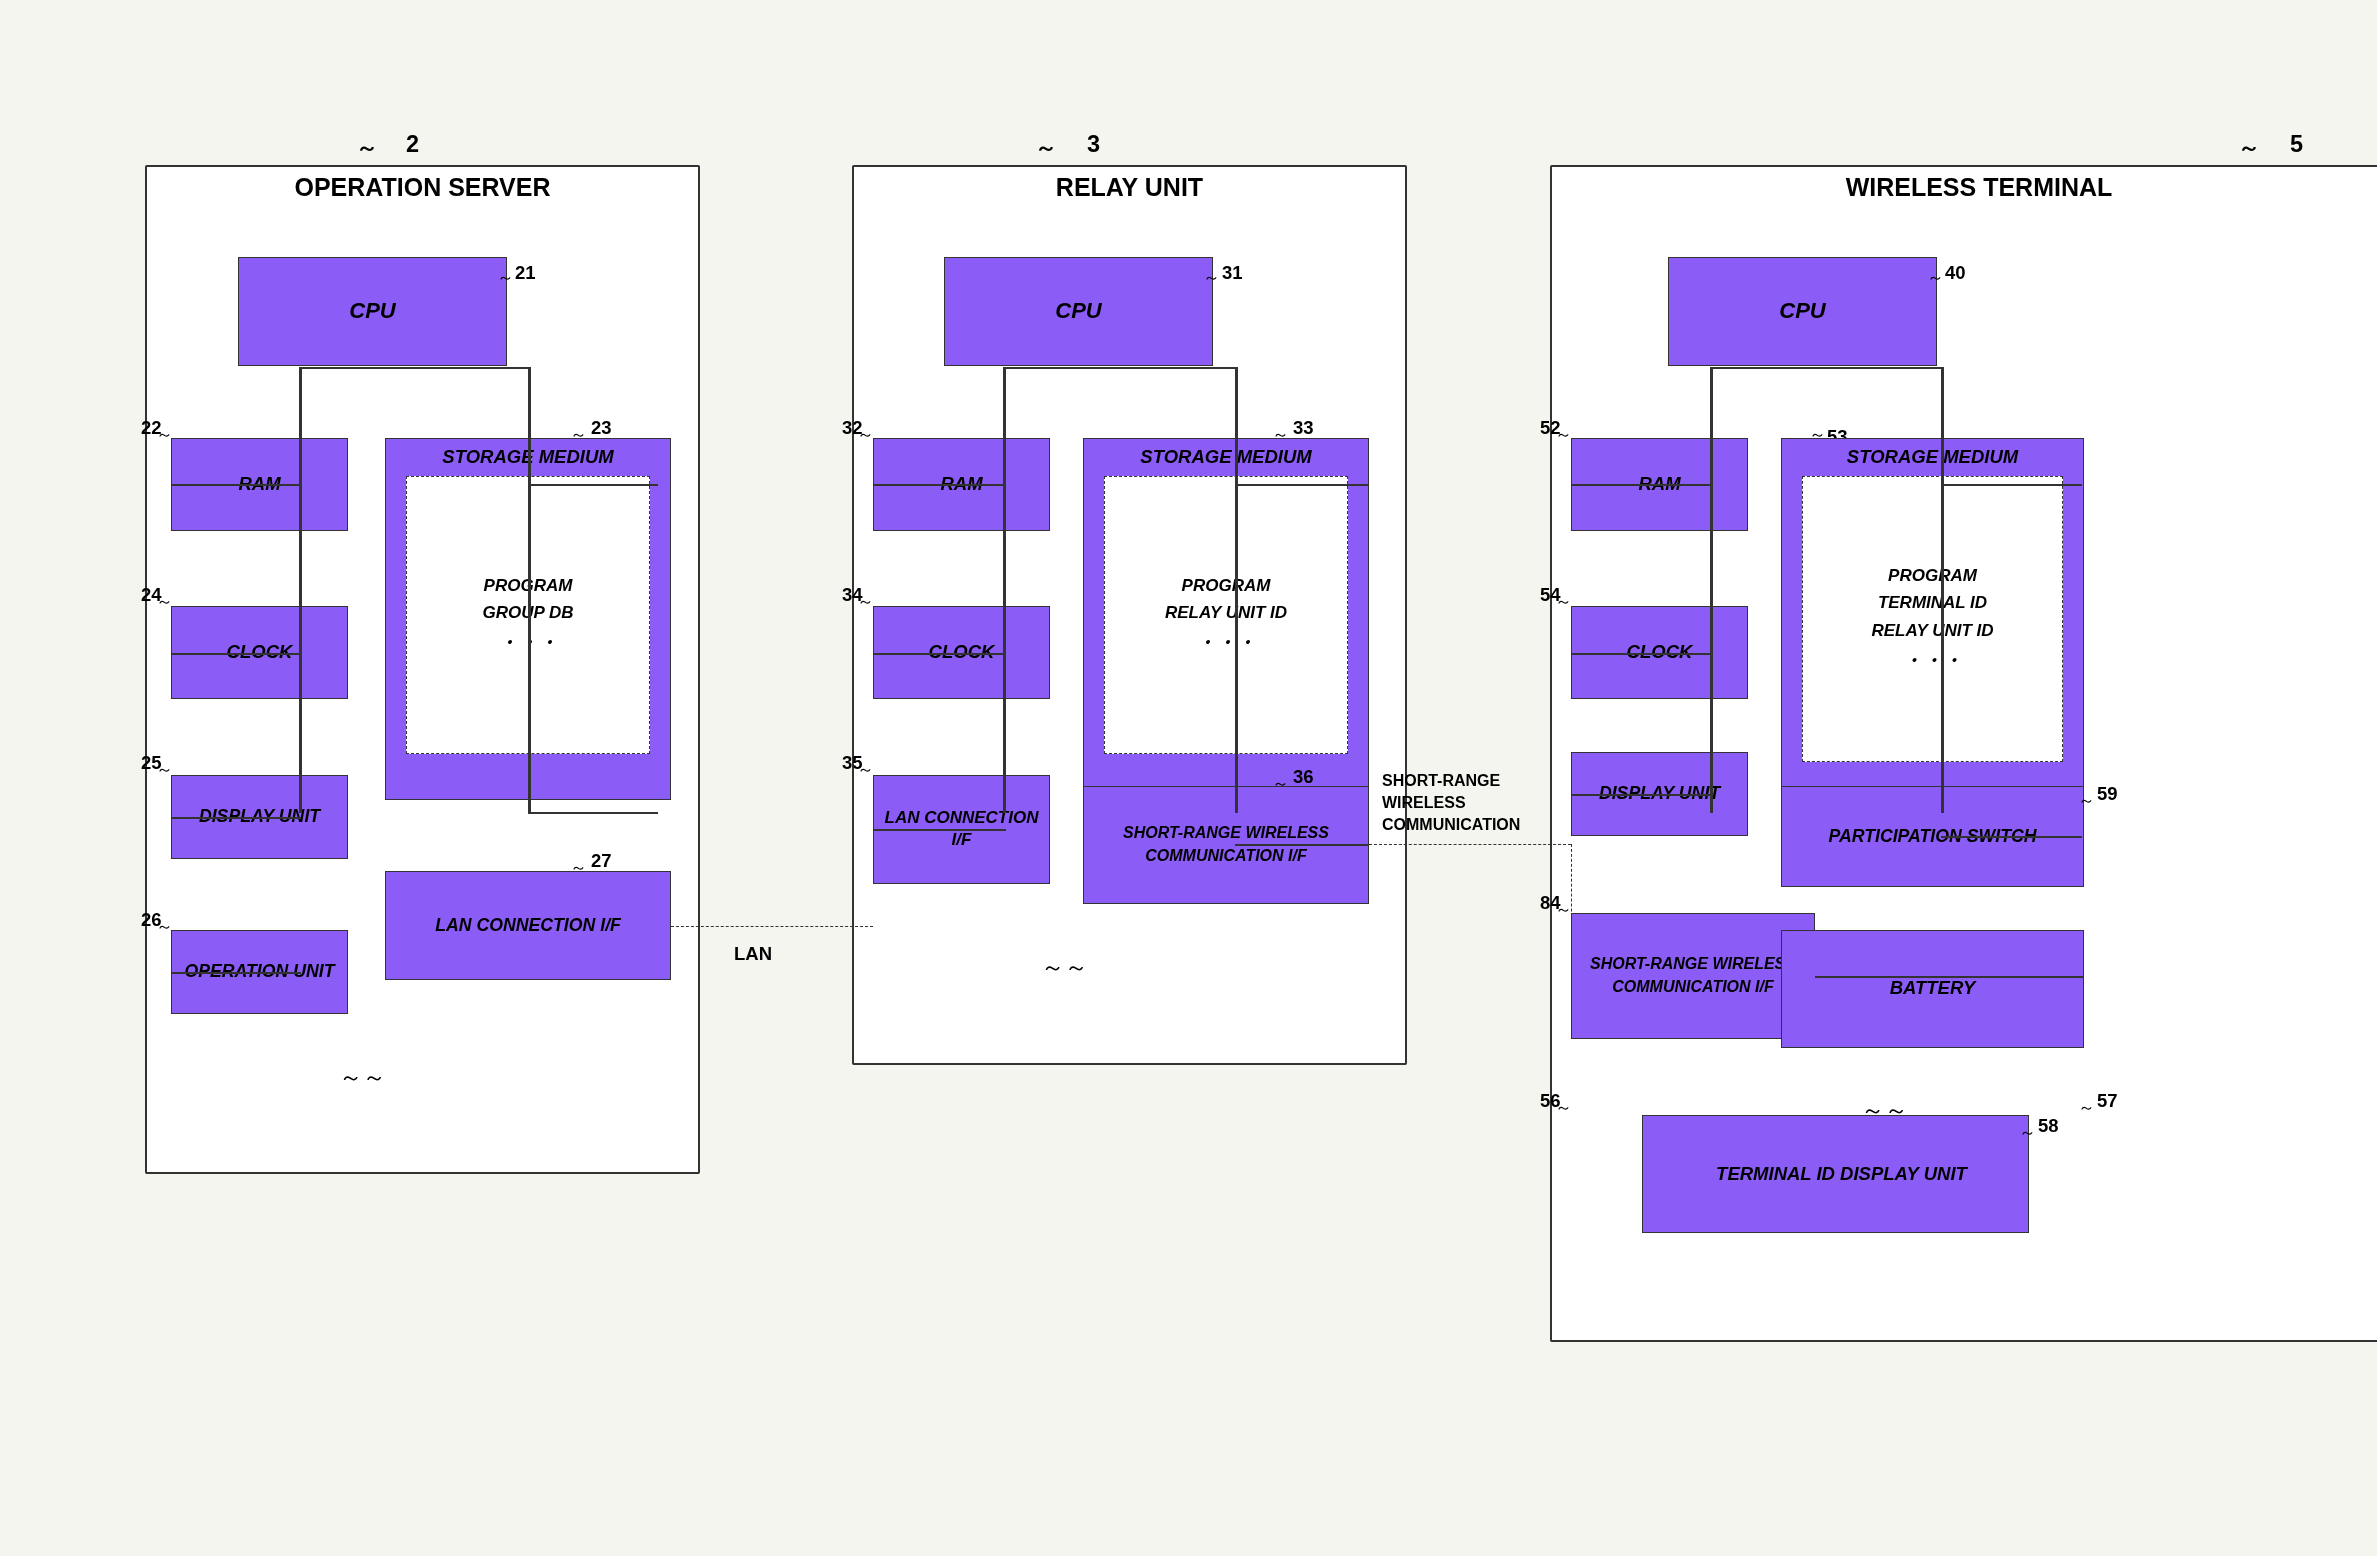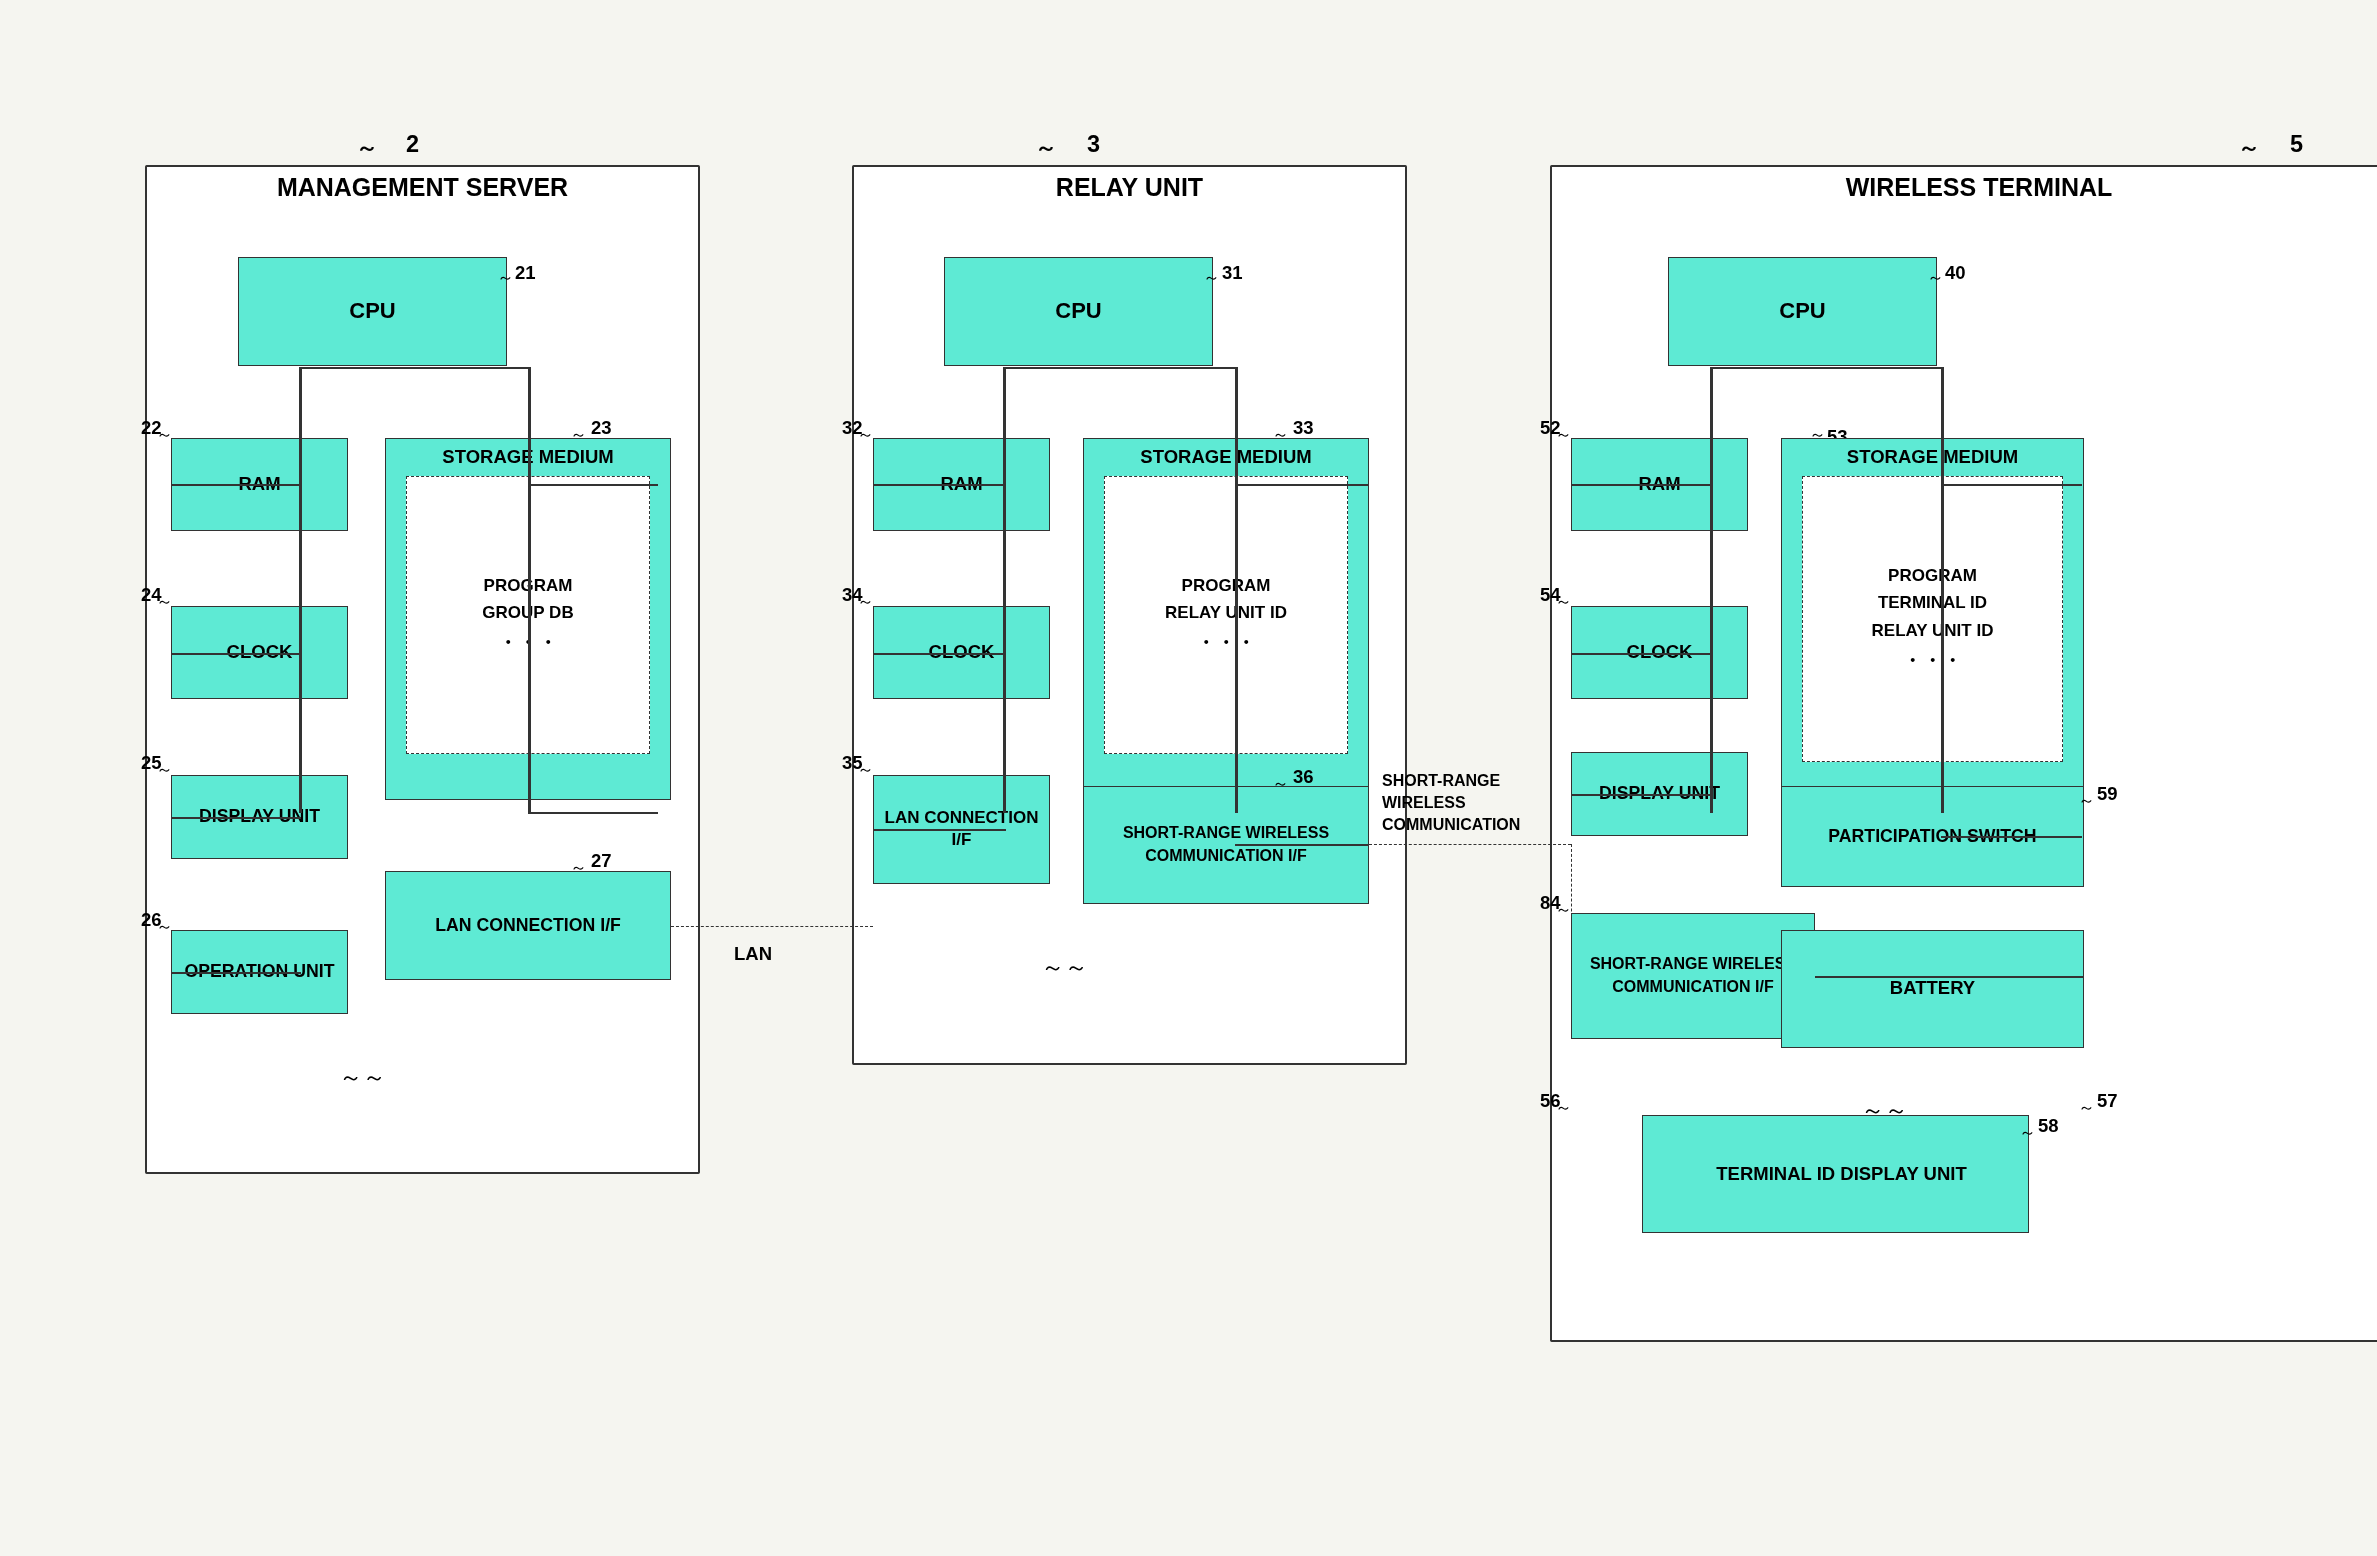--- a/index.html
+++ b/index.html
@@ -23,28 +23,29 @@
     .system-box {
       position: absolute;
       border: 2.5px solid #333;
       background: #fff;
       border-radius: 1.7px;
     }
 
     
     .comp-box {
       border: 1.7px solid #333;
-      background: #5eead4;
+      background: #8b5cf6;
       display: flex;
       align-items: center;
       justify-content: center;
       text-align: center;
       font-size: 18.5px;
       font-weight: bold;
       line-height: 1.3;
+      font-style: italic;
     }
 
     
     .dashed-box {
       border: 1.7px dashed #333;
       background: #fff;
       display: flex;
       flex-direction: column;
       align-items: center;
       justify-content: center;
@@ -88,21 +89,21 @@
     }
   </style>
 </head>
 <body>
 
 <div class="diagram-container">
 
   <div class="system-box" style="left:50px; top:101px; width:555px; height:1009px;">
   </div>
 
-  <div class="system-title" style="position:absolute; left:50px; top:109px; width:555px; text-align:center;">MANAGEMENT SERVER</div>
+  <div class="system-title" style="position:absolute; left:50px; top:109px; width:555px; text-align:center;">OPERATION SERVER</div>
 
   <div class="ref-num" style="left:311px; top:67px; font-size:23.5px;">2</div>
 
   <div style="position:absolute; left:261px; top:69px; font-size:22px; font-weight:bold;">～</div>
 
   <div class="comp-box" style="position:absolute; left:143px; top:193px; width:269px; height:109px; font-size:22px;">CPU</div>
 
   <div class="ref-num" style="left:420px; top:198px;">21</div>
   <div style="position:absolute; left:402px; top:202px; font-size:17px;">～</div>
 

